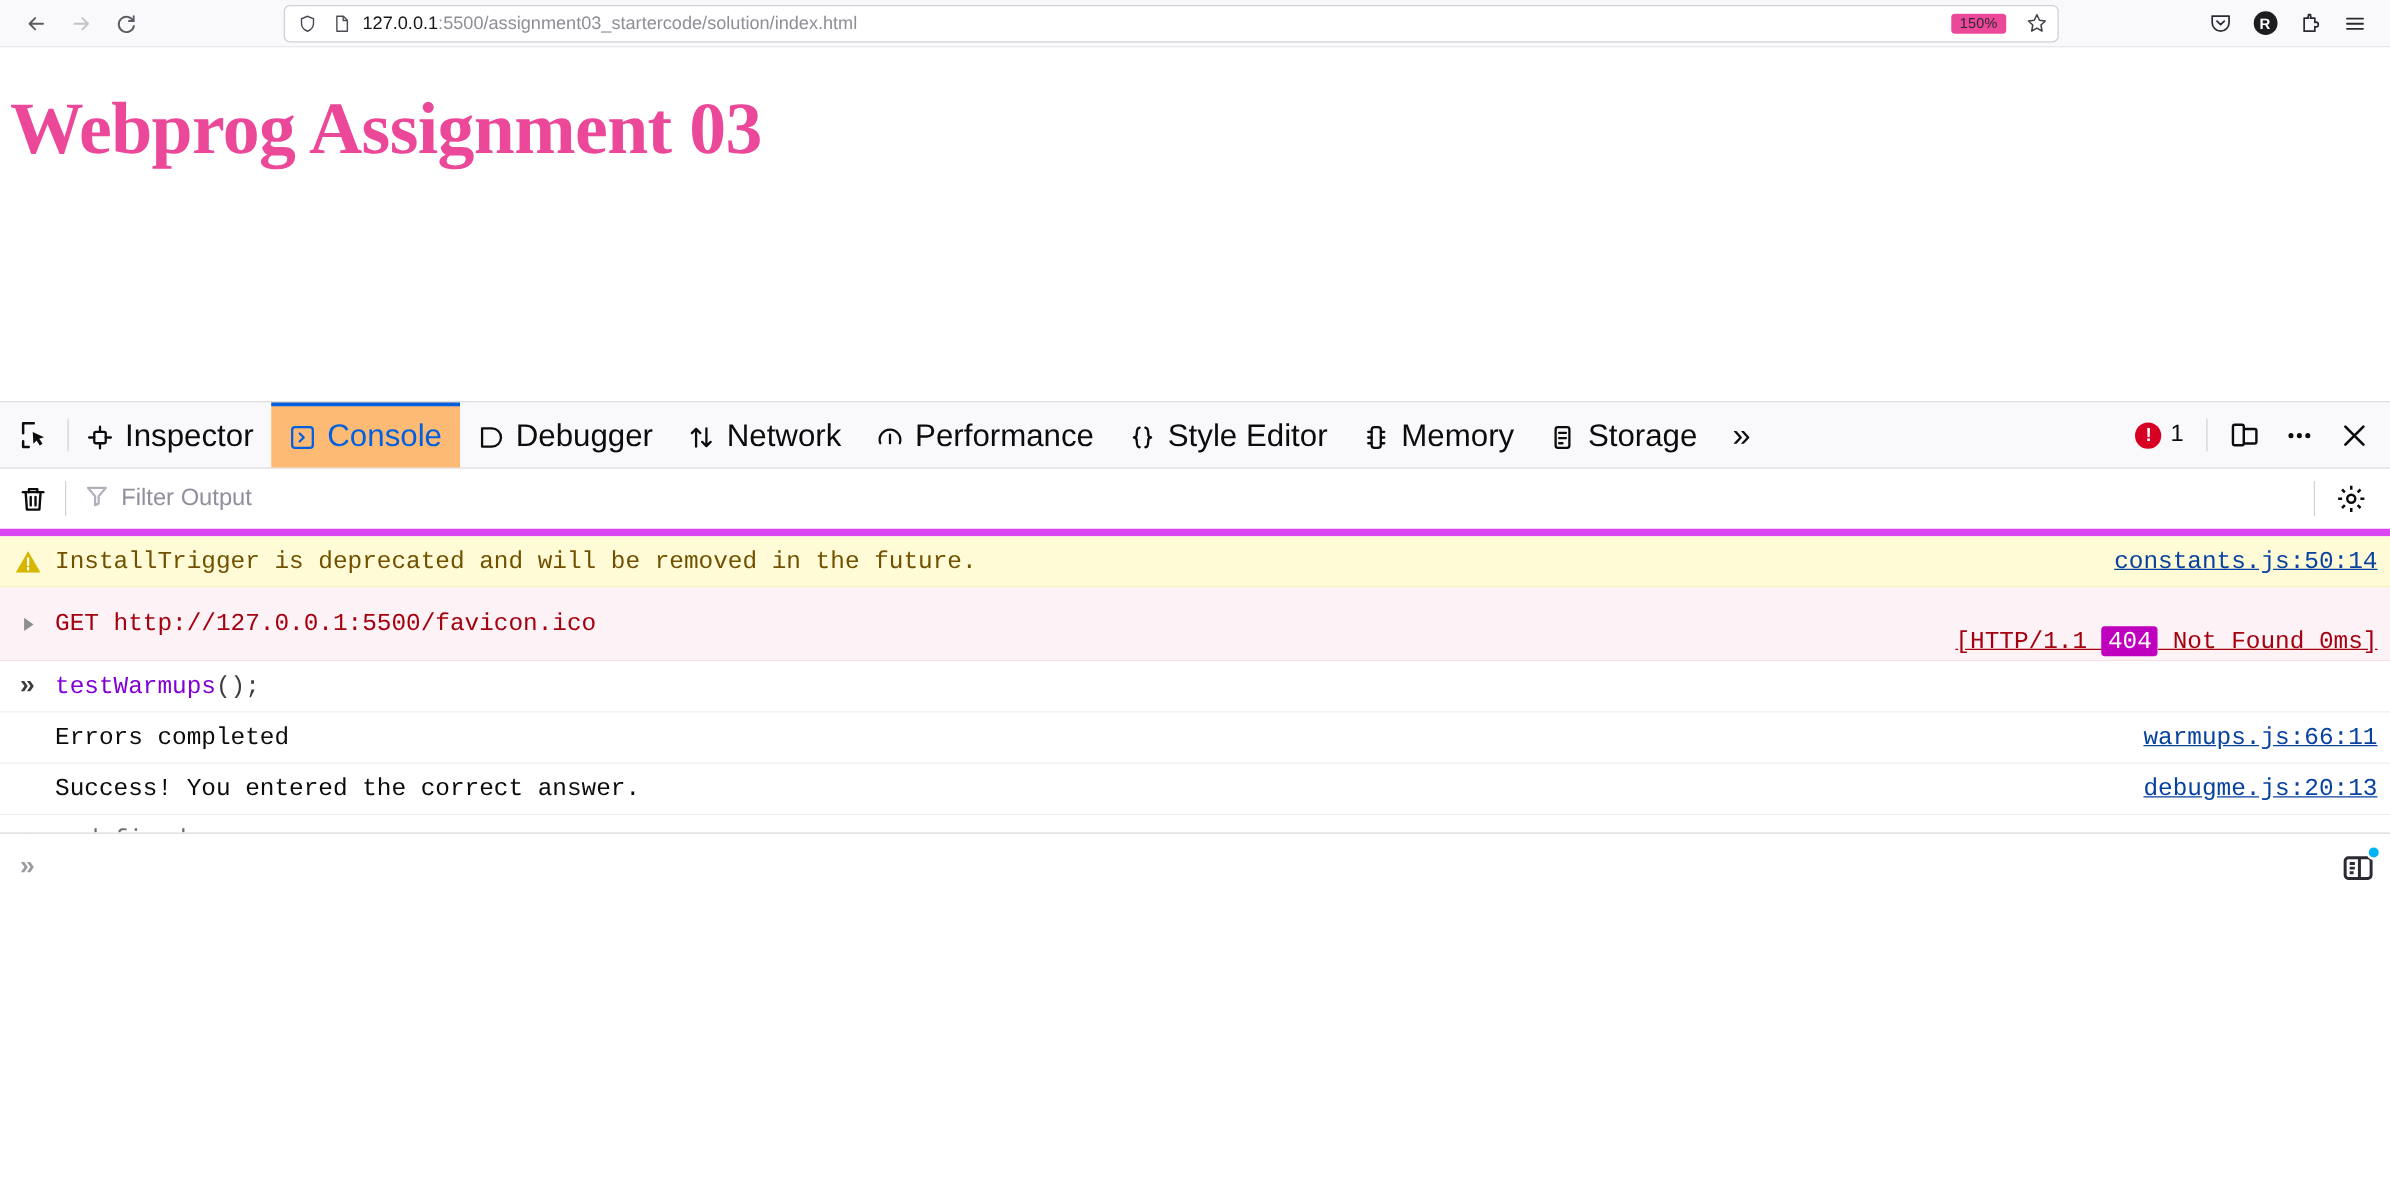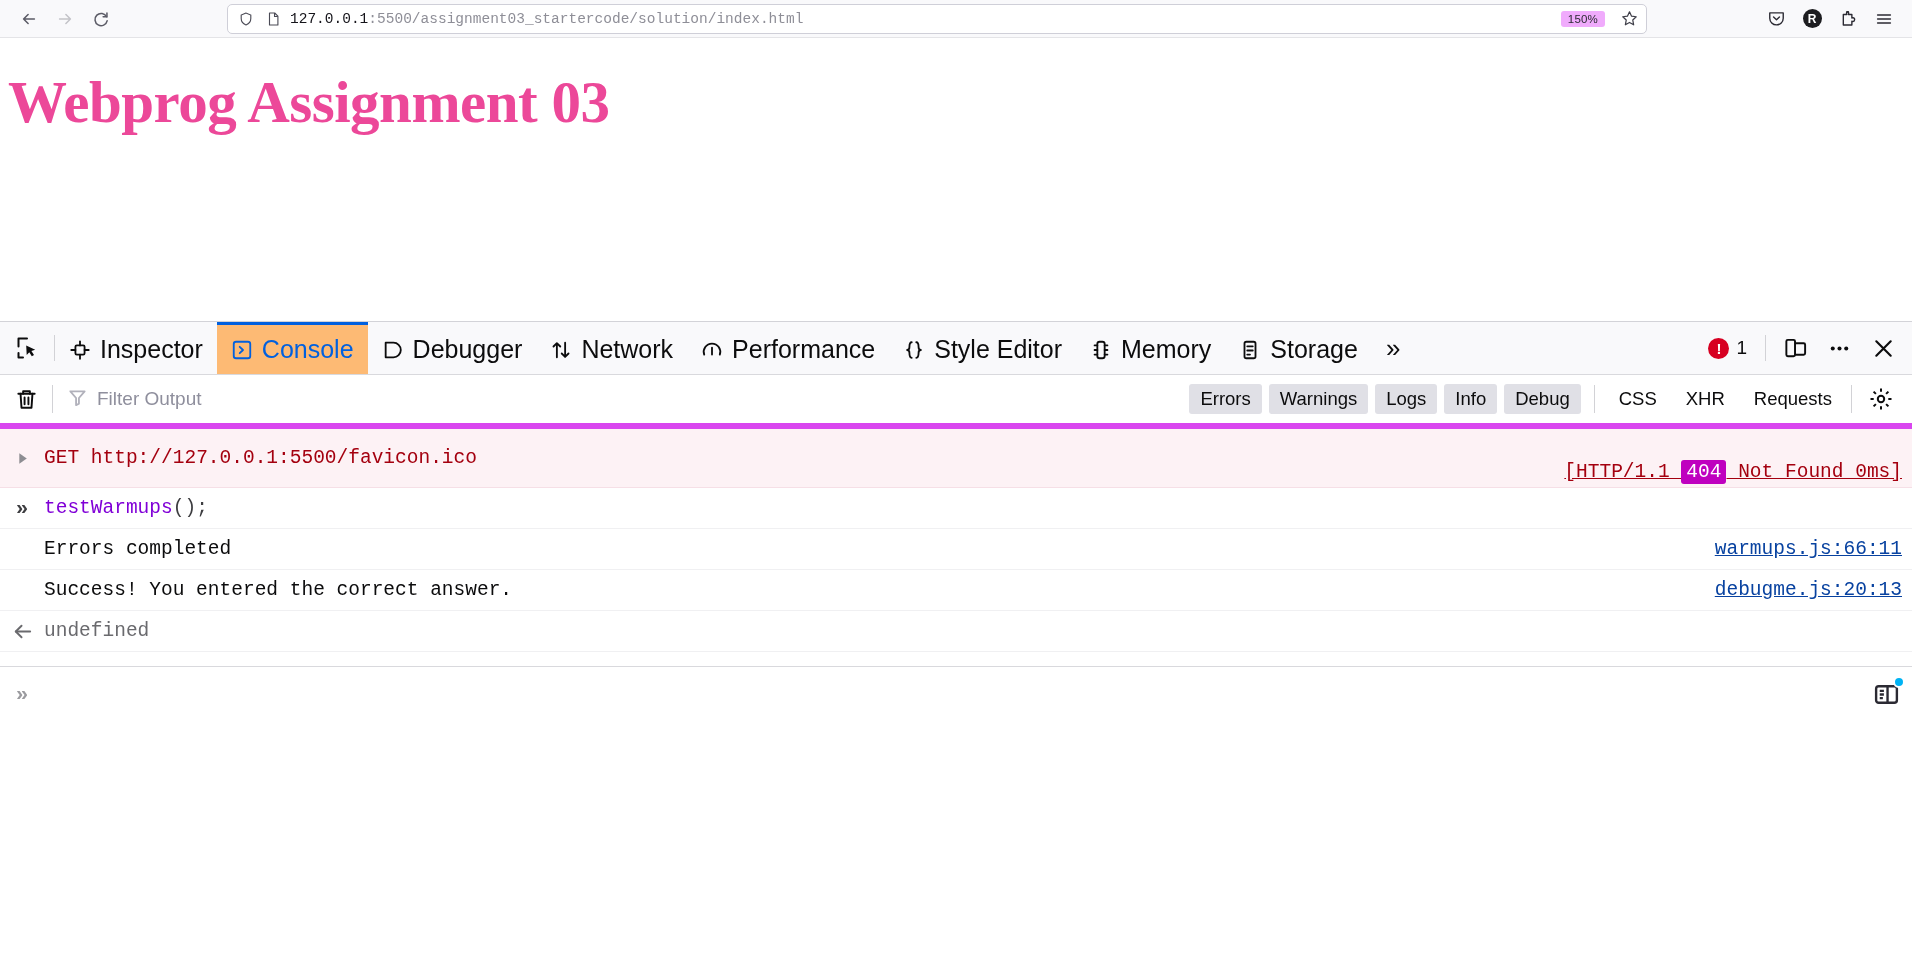--- a/index.html
+++ b/index.html
@@ -41,27 +41,27 @@
     padding: 0 4px 0 8px;
     gap: 7px;
   }
   .urlbar .ico { display:flex; align-items:center; justify-content:center; color:#4a4a55; width:20px; }
   .url-text {
     flex: 1;
     font-size: 14.5px;
     color: #8e8e97;
     white-space: nowrap;
     overflow: hidden;
-    font-family: Liberation Mono, monospace;
+    font-family: Liberation Sans, sans-serif;
   }
   .url-text .host { color: #15141a; }
   .zoom-badge {
     font-size: 11.5px;
     color: #2b2a33;
-    background: #f0abfc;
+    background: #ec4899;
     border-radius: 3px;
     padding: 2px 7px;
     margin-right: 4px;
     cursor: pointer;
     letter-spacing: .2px;
   }
   .star-btn { width:26px;height:26px;display:flex;align-items:center;justify-content:center;color:#3e3e48;cursor:pointer;}
 
   .toolbar-right { display: flex; align-items: center; gap: 4px; margin-left: 14px; }
   .tb-icon {
@@ -443,42 +443,41 @@
     </div>
     <div class="fbar-sep"></div>
     <div class="filter-input-wrap">
       <span>
         <svg width="21" height="21" viewBox="0 0 22 22" fill="none" stroke="#b1b1bb" stroke-width="1.9" stroke-linejoin="round">
             <path d="M3.5 4.5h15l-6 7v6l-3 1.5v-7.5z"></path>
           </svg>
       </span>
       <span class="filter-placeholder">Filter Output</span>
     </div>
-    <div class="filter-pills">
-      <span class="pill on">Errors</span>
-      <span class="pill on">Warnings</span>
-      <span class="pill on">Logs</span>
-      <span class="pill on">Info</span>
-      <span class="pill on">Debug</span>
-      <span class="fbar-sep" style="margin:0 6px;"></span>
-      <span class="pill">CSS</span>
-      <span class="pill">XHR</span>
-      <span class="pill">Requests</span>
-    </div>
     <span class="fbar-sep" style="margin-left:8px;"></span>
     <div class="gear-btn">
       <svg width="26" height="26" viewBox="0 0 26 26" fill="none" stroke="currentColor" stroke-width="2" stroke-linejoin="round">
           <circle cx="13" cy="13" r="3.2"></circle>
           <path d="M13 2.5v3.2M13 20.3v3.2M2.5 13h3.2M20.3 13h3.2M5.6 5.6l2.3 2.3M18.1 18.1l2.3 2.3M20.4 5.6l-2.3 2.3M7.9 18.1l-2.3 2.3"></path>
         </svg>
     </div>
   </div>
 
   <div class="console-output">
 
+    <div class="msg warn">
+      <span class="msg-icon">
+        <svg width="23" height="23" viewBox="0 0 24 24">
+            <path d="M12 3.2L22.3 20.8H1.7z" fill="#d7b600"></path>
+            <path d="M12 9v5.6M12 17.1v1.3" stroke="#ffffff" stroke-width="1.9" stroke-linecap="round"></path>
+          </svg>
+      </span>
+      <span class="msg-body">InstallTrigger is deprecated and will be removed in the future.</span>
+      <span class="msg-src"><a class="src-link">constants.js:50:14</a></span>
+    </div>
 
     <div class="msg error-net">
       <span class="msg-icon">
         <svg width="15" height="15" viewBox="0 0 14 14" fill="#8d8d92">
             <path d="M4 2l7 5-7 5z"></path>
           </svg>
       </span>
       <span class="msg-body"><span>GET</span>&nbsp;<span class="net-url">http://127.0.0.1:5500/favicon.ico</span></span>
       <span class="msg-src net-status"><span>[HTTP/1.1 </span><span class="badge-404">404</span><span> Not Found 0ms]</span></span>
     </div>

